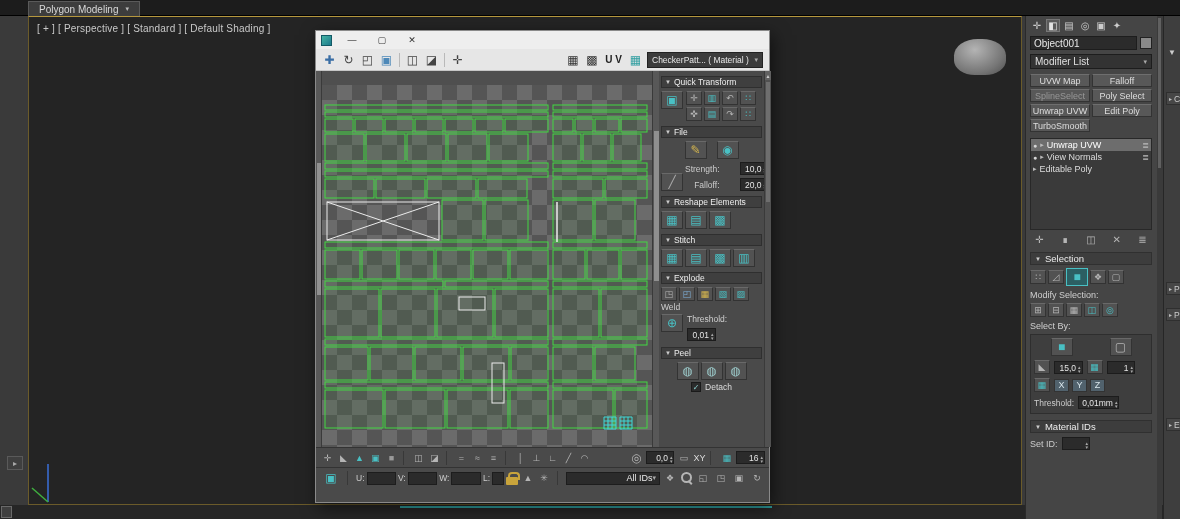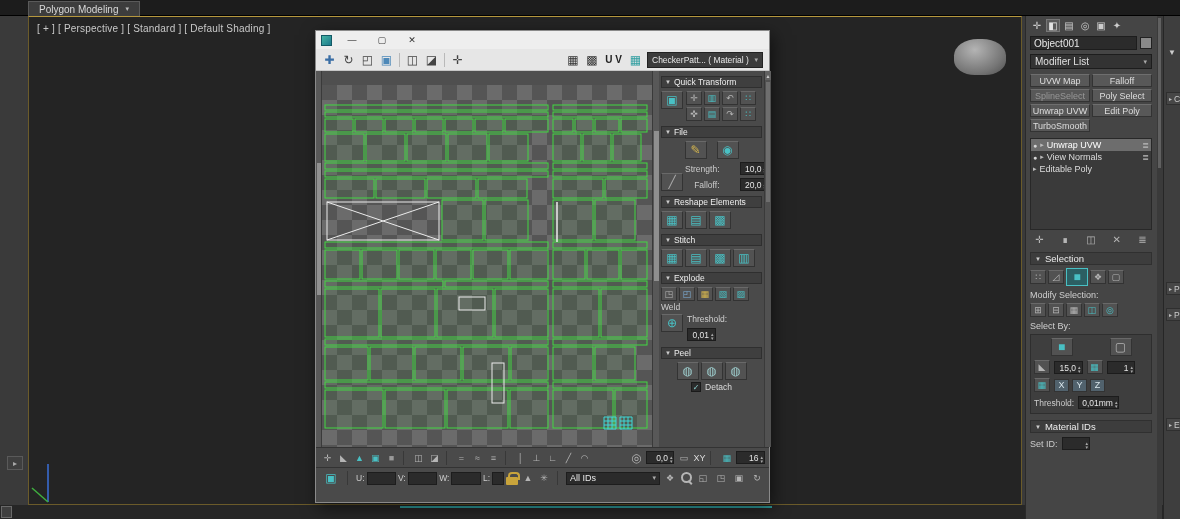--- a/index.html
+++ b/index.html
@@ -70,21 +70,21 @@
   .weldrow{display:flex;gap:4px;margin-top:2px;align-items:flex-start}
 
   #uvw-btoolbar{height:20px;background:#4a4a4a;border-top:1px solid #333;display:flex;align-items:center;padding:0 4px;gap:1px}
   #uvw-btoolbar .icon{width:15px;background:transparent;border-color:transparent}
   #bt-right{margin-left:auto;display:flex;align-items:center;gap:2px}
   #uvw-status{height:21px;background:#4a4a4a;border-top:1px solid #333;display:flex;align-items:center;padding:0 4px;gap:2px;font-size:8.5px;color:#ccc}
   #uvw-status .icon{background:transparent;border-color:transparent}
   .field{background:#2b2b2b;border:1px solid #1d1d1d;color:#e8e8e8;font-size:9px;height:13px;display:flex;align-items:center;padding:0 3px}
   .field.small{width:30px}
   .field.tiny{width:12px}
-  #ids-dd{width:96px;justify-content:space-between}
+  #ids-dd{width:96px;justify-content:flex-end}
   .dd-arrow{color:#aaa;font-size:7px}
   .lock{width:12px;height:13px;position:relative;flex:none}
   .lock:before{content:"";position:absolute;left:2px;top:0;width:8px;height:6px;border:2px solid #c9a43b;border-bottom:none;border-radius:4px 4px 0 0}
   .lock:after{content:"";position:absolute;left:0;top:5px;width:12px;height:8px;background:#c9a43b;border-radius:1px}
   .zoomg{width:13px;height:13px;position:relative;flex:none}
   .zoomg:before{content:"";position:absolute;left:1px;top:1px;width:7px;height:7px;border:2px solid #b5b5b5;border-radius:50%}
   .zoomg:after{content:"";position:absolute;left:9px;top:9px;width:5px;height:2px;background:#b5b5b5;transform:rotate(45deg);transform-origin:0 0}
 
   
   #cmd-panel{position:absolute;left:1025px;top:16px;width:137px;height:503px;background:#454545;border-left:1px solid #2a2a2a;padding:2px 10px 0 4px}

